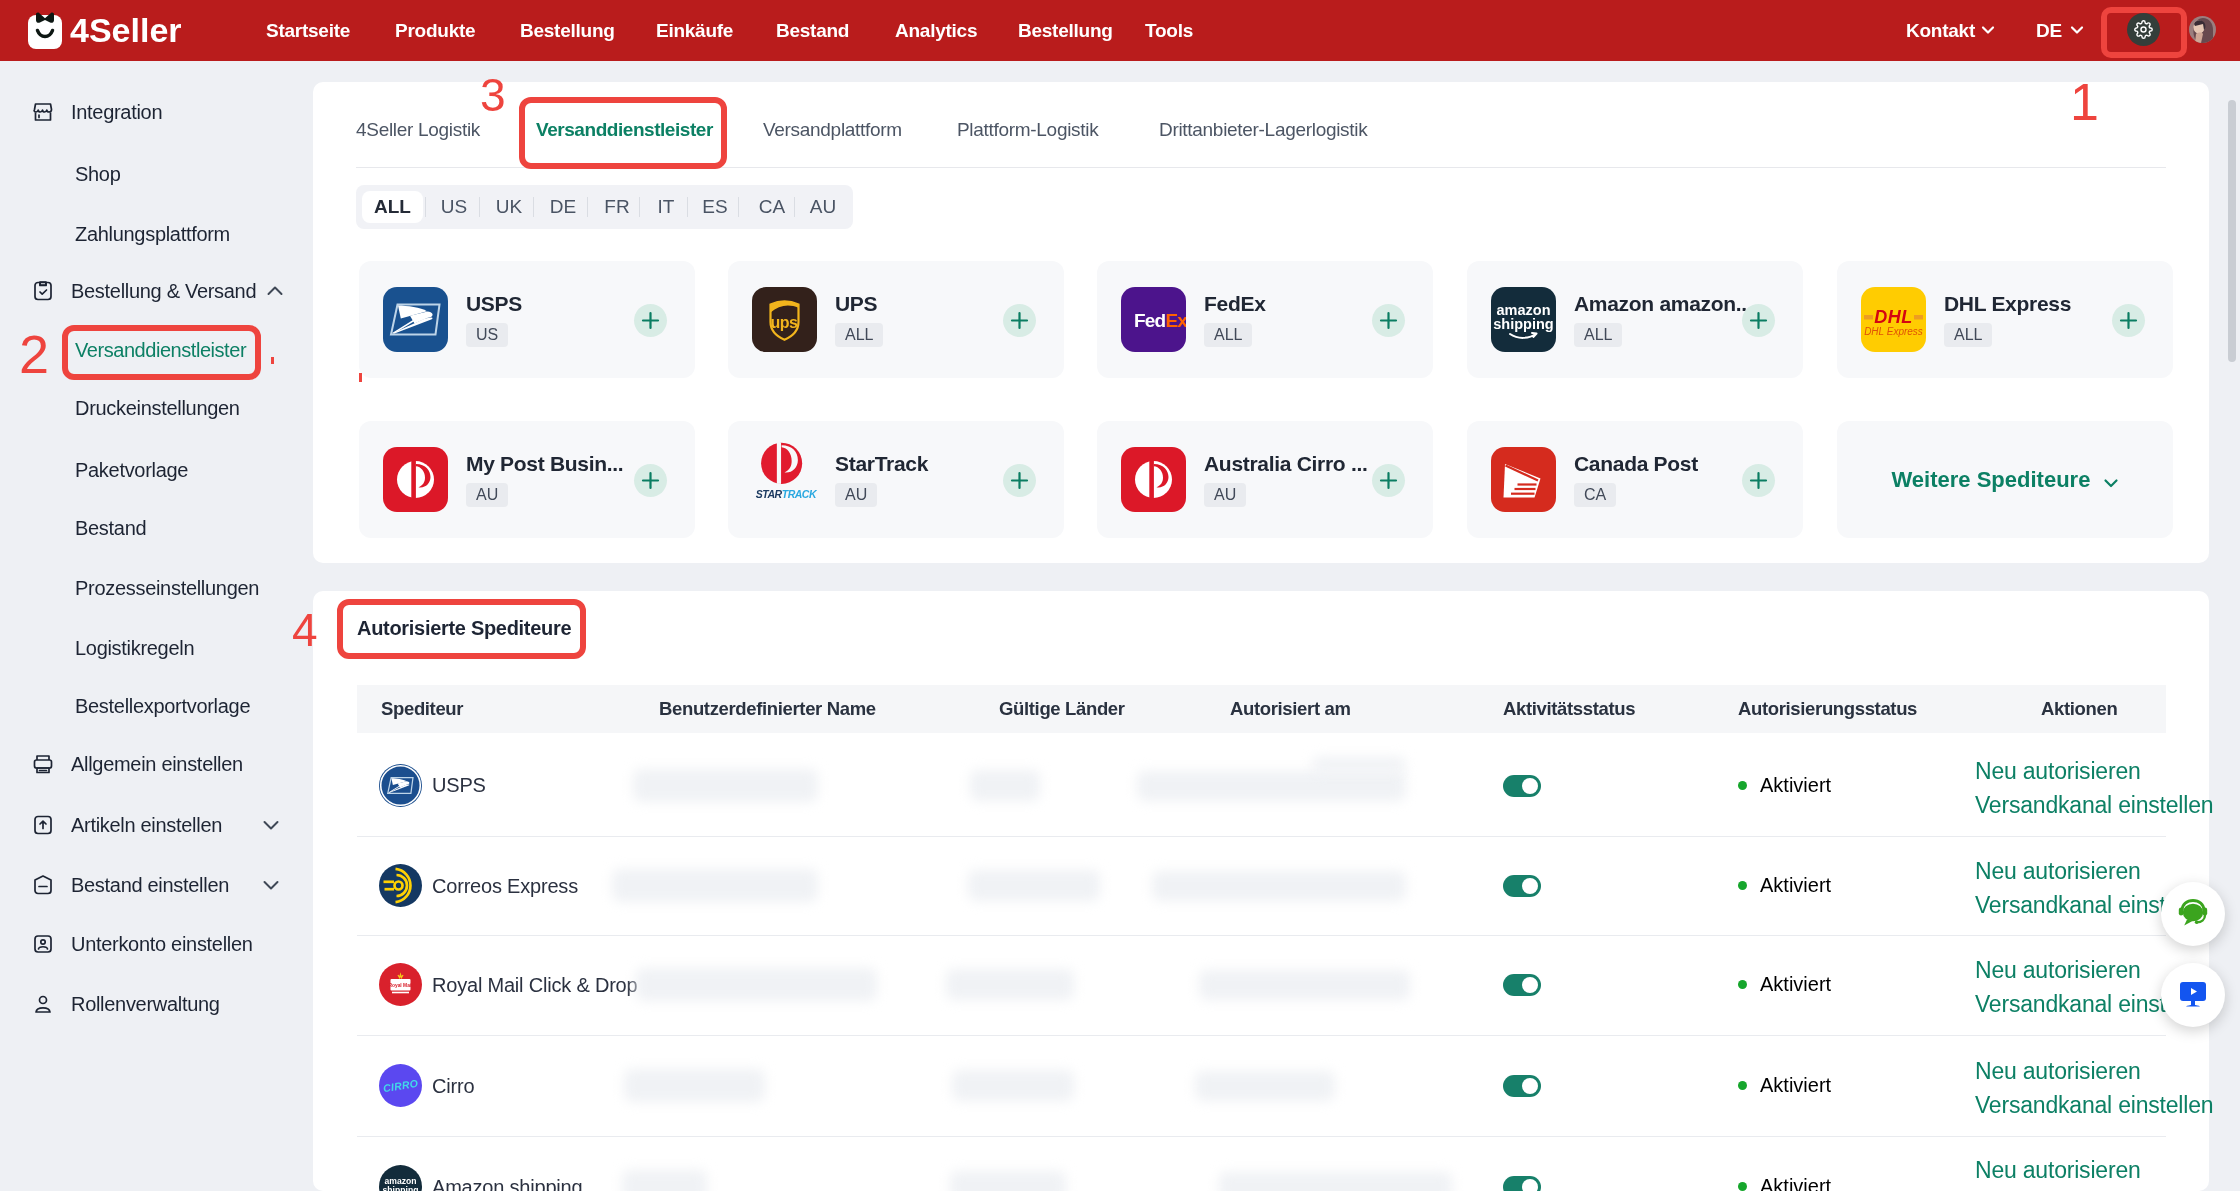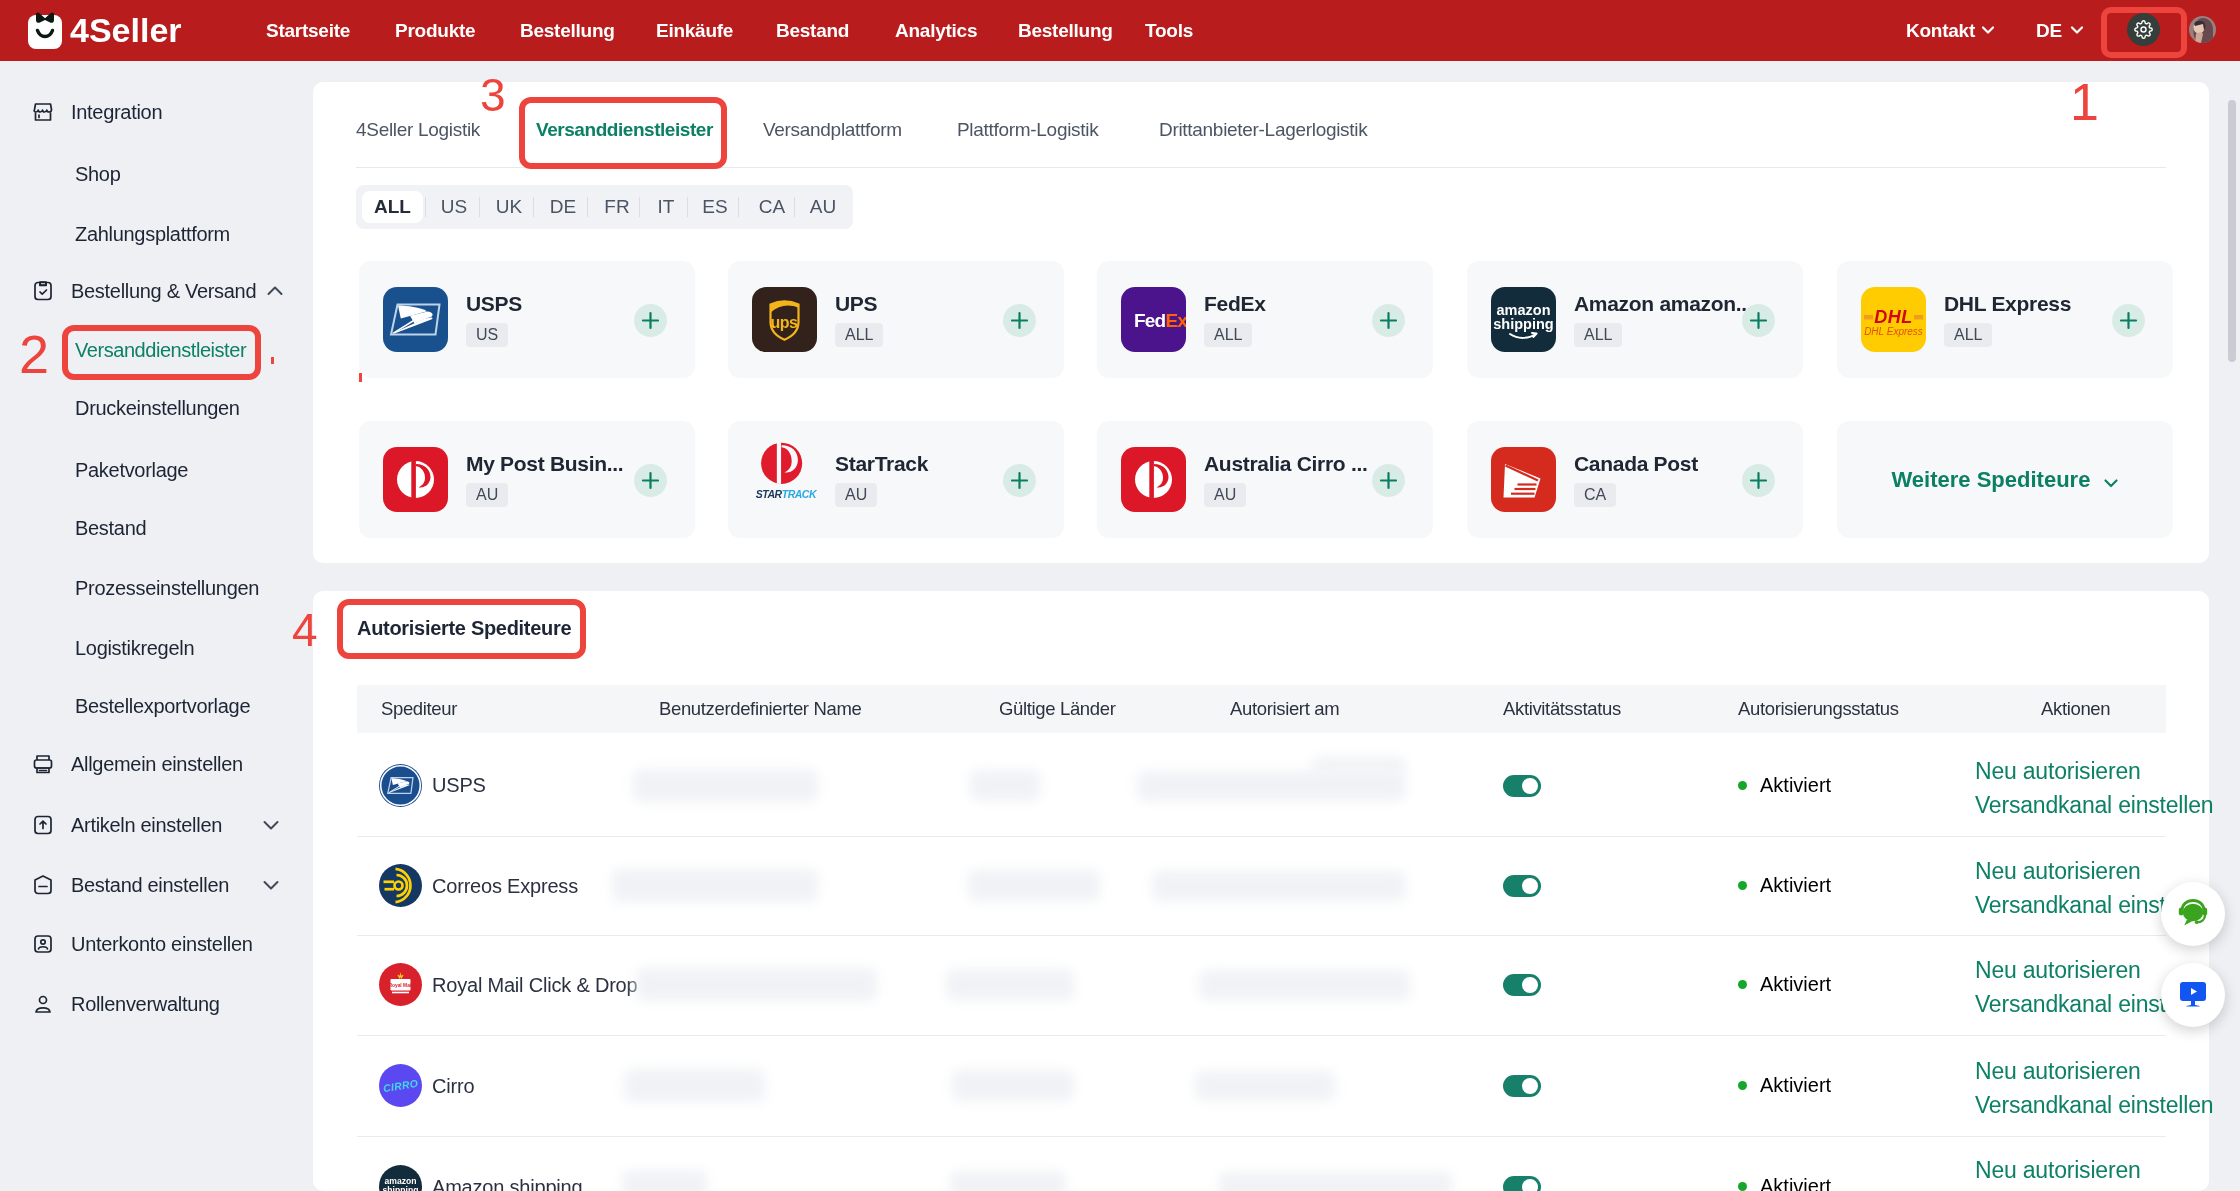--- a/index.html
+++ b/index.html
@@ -37,21 +37,21 @@
 .ccard { position:absolute; width:336px; height:117px; background:#f7f8fa; border-radius:12px; }
 .clogo { position:absolute; left:24px; top:26px; width:65px; height:65px; }
 .cname { position:absolute; left:107px; top:31px; font-size:21px; letter-spacing:-0.3px; font-weight:700; color:#202734; white-space:nowrap; }
 .cbadge { position:absolute; left:107px; top:62px; height:24px; line-height:24px; background:#e9ebef; color:#414958; font-size:16px; padding:0 10px; border-radius:4px; }
 .cplus { position:absolute; left:275px; top:43px; width:33px; height:33px; border-radius:50%; background:#d8ece5; }
 .cplus svg { position:absolute; left:7px; top:7px; }
 
 
 #t-title { position:absolute; left:357px; top:617px; font-size:20px; letter-spacing:-0.3px; font-weight:700; color:#1e2534; }
 #thead { position:absolute; left:357px; top:685px; width:1809px; height:48px; background:#f5f6f8; }
-.th { position:absolute; top:0; height:48px; line-height:48px; font-size:18.5px; letter-spacing:-0.35px; font-weight:400; color:#2a3240; white-space:nowrap; }
+.th { position:absolute; top:0; height:48px; line-height:48px; font-size:18.5px; letter-spacing:-0.35px; font-weight:700; color:#2a3240; white-space:nowrap; }
 .rowline { position:absolute; left:357px; width:1809px; height:1px; background:#e9ebef; }
 .rname { position:absolute; font-size:20px; letter-spacing:-0.2px; color:#2b3140; white-space:nowrap; }
 .rlogo { position:absolute; width:43px; height:43px; }
 .pill { position:absolute; background:#f0f2f5; border-radius:8px; filter:blur(6px); }
 .toggle { position:absolute; width:38px; height:22px; border-radius:11px; background:#17806a; }
 .toggle::after { content:""; position:absolute; right:3px; top:3px; width:16px; height:16px; border-radius:50%; background:#fff; }
 .gdot { position:absolute; width:9px; height:9px; border-radius:50%; background:#16a62c; }
 .akt { position:absolute; font-size:20px; color:#000000; }
 .glink { position:absolute; font-size:23px; letter-spacing:-0.2px; color:#0d8065; white-space:nowrap; }
 

